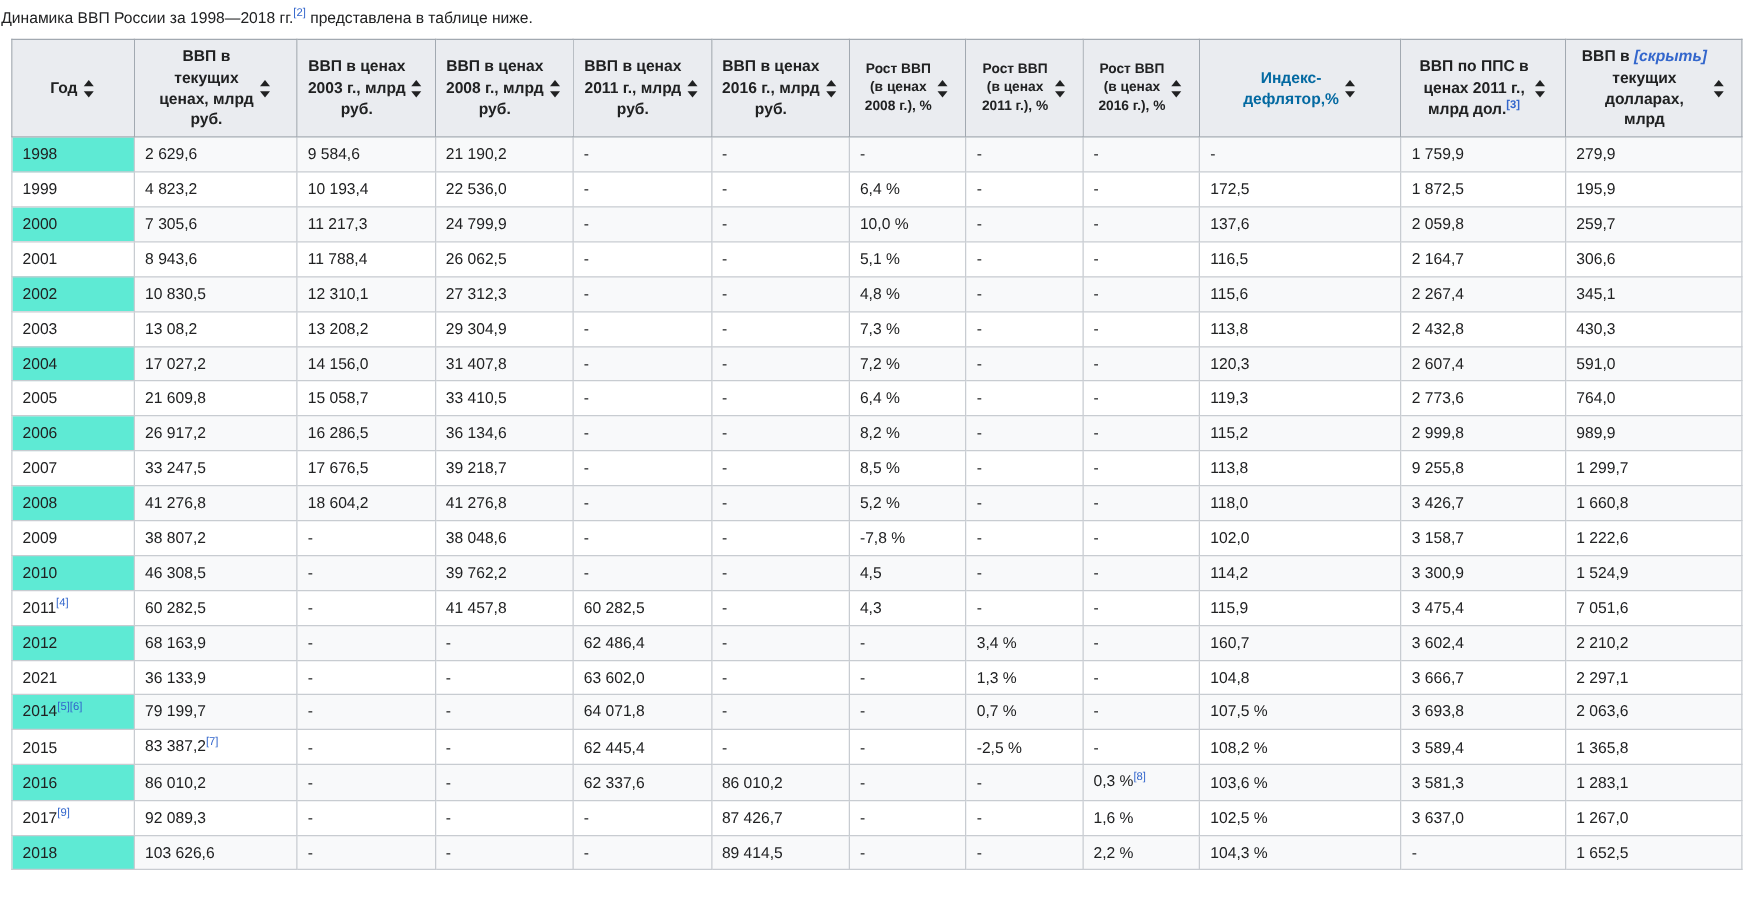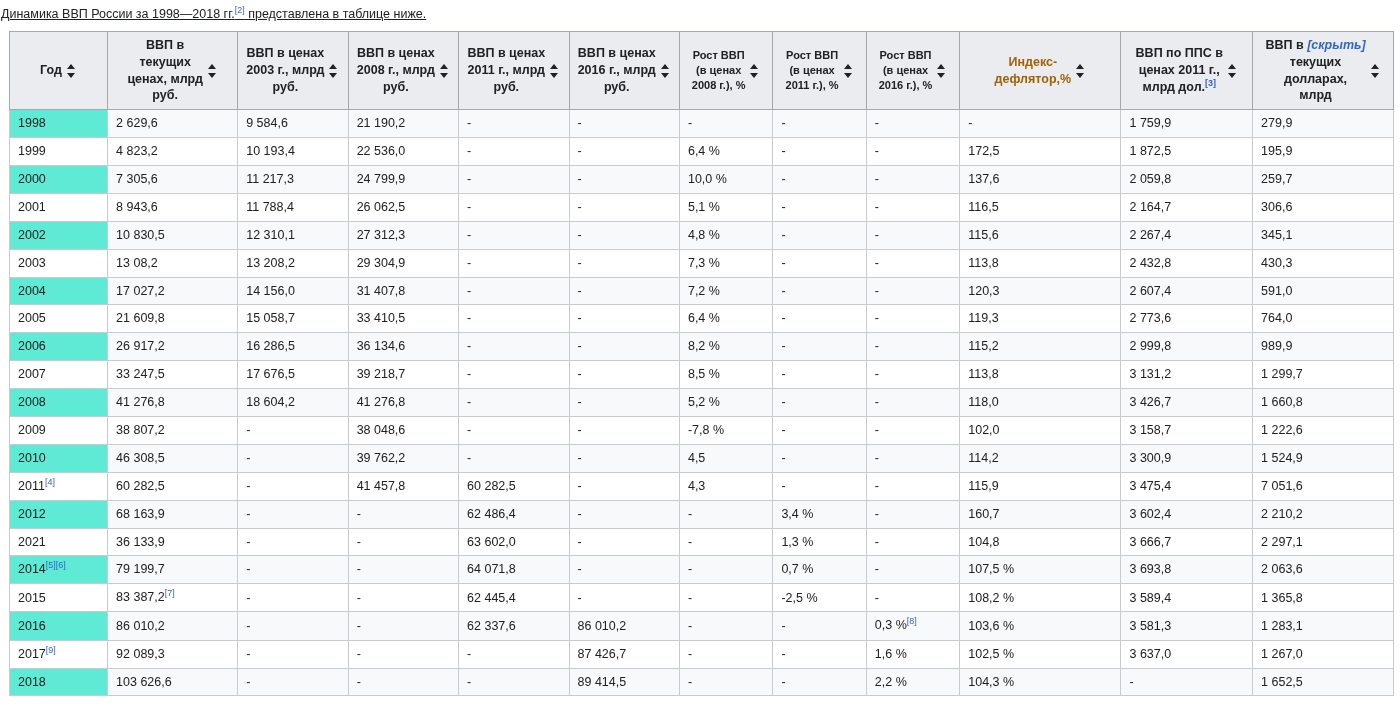--- a/index.html
+++ b/index.html
@@ -11,21 +11,20 @@
     font-family: "Liberation Sans", sans-serif;
     color: #202122;
     overflow: hidden;
   }
   #intro {
     font-size: 12.5px;
     line-height: 1.5;
     padding: 5px 0 7px 1px;
     color: #202122;
     white-space: nowrap;
-    text-decoration: underline;
   }
   sup.ref {
     font-size: 9px;
     vertical-align: super;
     line-height: 1;
     color: #3366cc;
   }
 
   #table-wrap {
     padding-left: 9px;
@@ -98,21 +97,21 @@
   }
   .th-inner {
     display: flex;
     align-items: center;
     justify-content: center;
     gap: 0px;
   }
   .th-label { display: block; text-align: center; }
   .th-small { font-size: 11px; }
   .hide-link { color: #3366cc; font-style: italic; }
-  .hdr-blue { color: #a16207; }
+  .hdr-blue { color: #0369a1; }
   
   col.c-year   { width: 62px; }
   col.c-cur    { width: 86px; }
   col.c-p2003  { width: 73px; }
   col.c-p2008  { width: 73px; }
   col.c-p2011  { width: 73px; }
   col.c-p2016  { width: 73px; }
   col.c-g2008  { width: 60px; }
   col.c-g2011  { width: 60px; }
   col.c-g2016  { width: 60px; }
@@ -397,21 +396,21 @@
           <td><span>2007</span></td>
           <td><span>33 247,5</span></td>
           <td><span>17 676,5</span></td>
           <td><span>39 218,7</span></td>
           <td><span>-</span></td>
           <td><span>-</span></td>
           <td><span>8,5 %</span></td>
           <td><span>-</span></td>
           <td><span>-</span></td>
           <td><span>113,8</span></td>
-          <td><span>3 131,2</span></td>
+          <td><span>9 255,8</span></td>
           <td><span>1 299,7</span></td>
         </tr>
         <tr>
           <td><span>2008</span></td>
           <td><span>41 276,8</span></td>
           <td><span>18 604,2</span></td>
           <td><span>41 276,8</span></td>
           <td><span>-</span></td>
           <td><span>-</span></td>
           <td><span>5,2 %</span></td>

